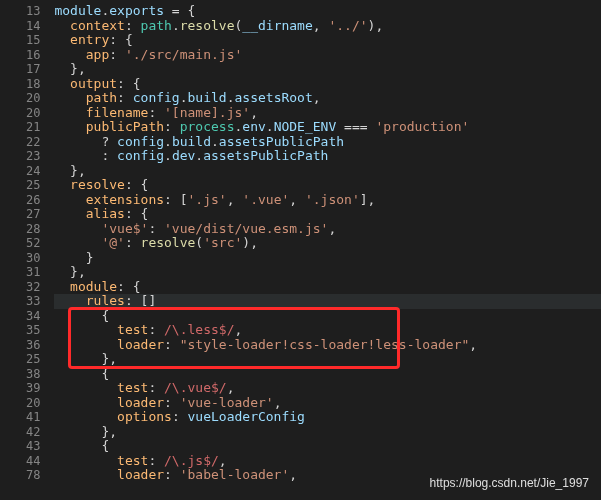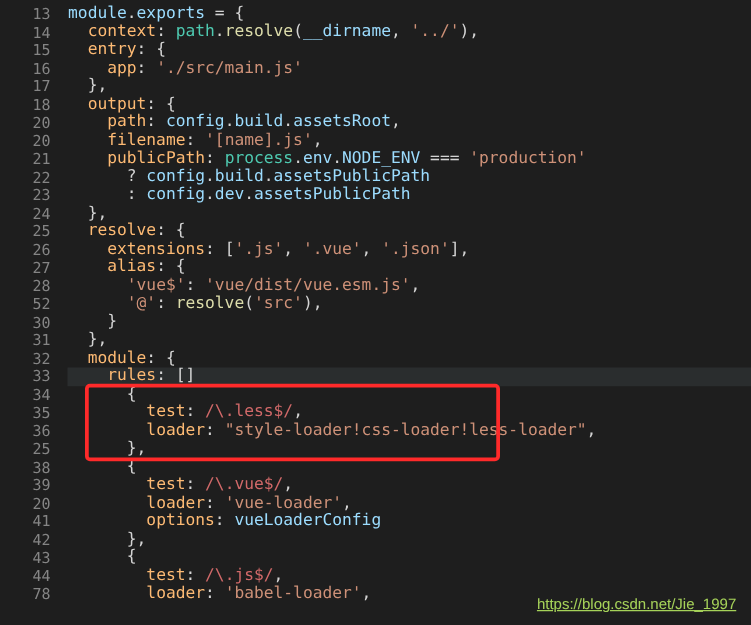--- a/index.html
+++ b/index.html
@@ -52,25 +52,24 @@
     pointer-events: none;
     left: 68px;
     top: 307px;
     width: 332px;
     height: 62px;
   }
   .watermark {
     position: absolute;
     right: 12px;
     bottom: 10px;
-    color: #bef264;
+    color: #ffffff;
     font-size: 12px;
     font-family: Arial, sans-serif;
     opacity: 0.85;
-    text-decoration: underline;
   }
 </style>
 </head>
 <body>
 
 <div class="editor">
   <div class="gutter">
       <div>13</div>
       <div>14</div>
       <div>15</div>

